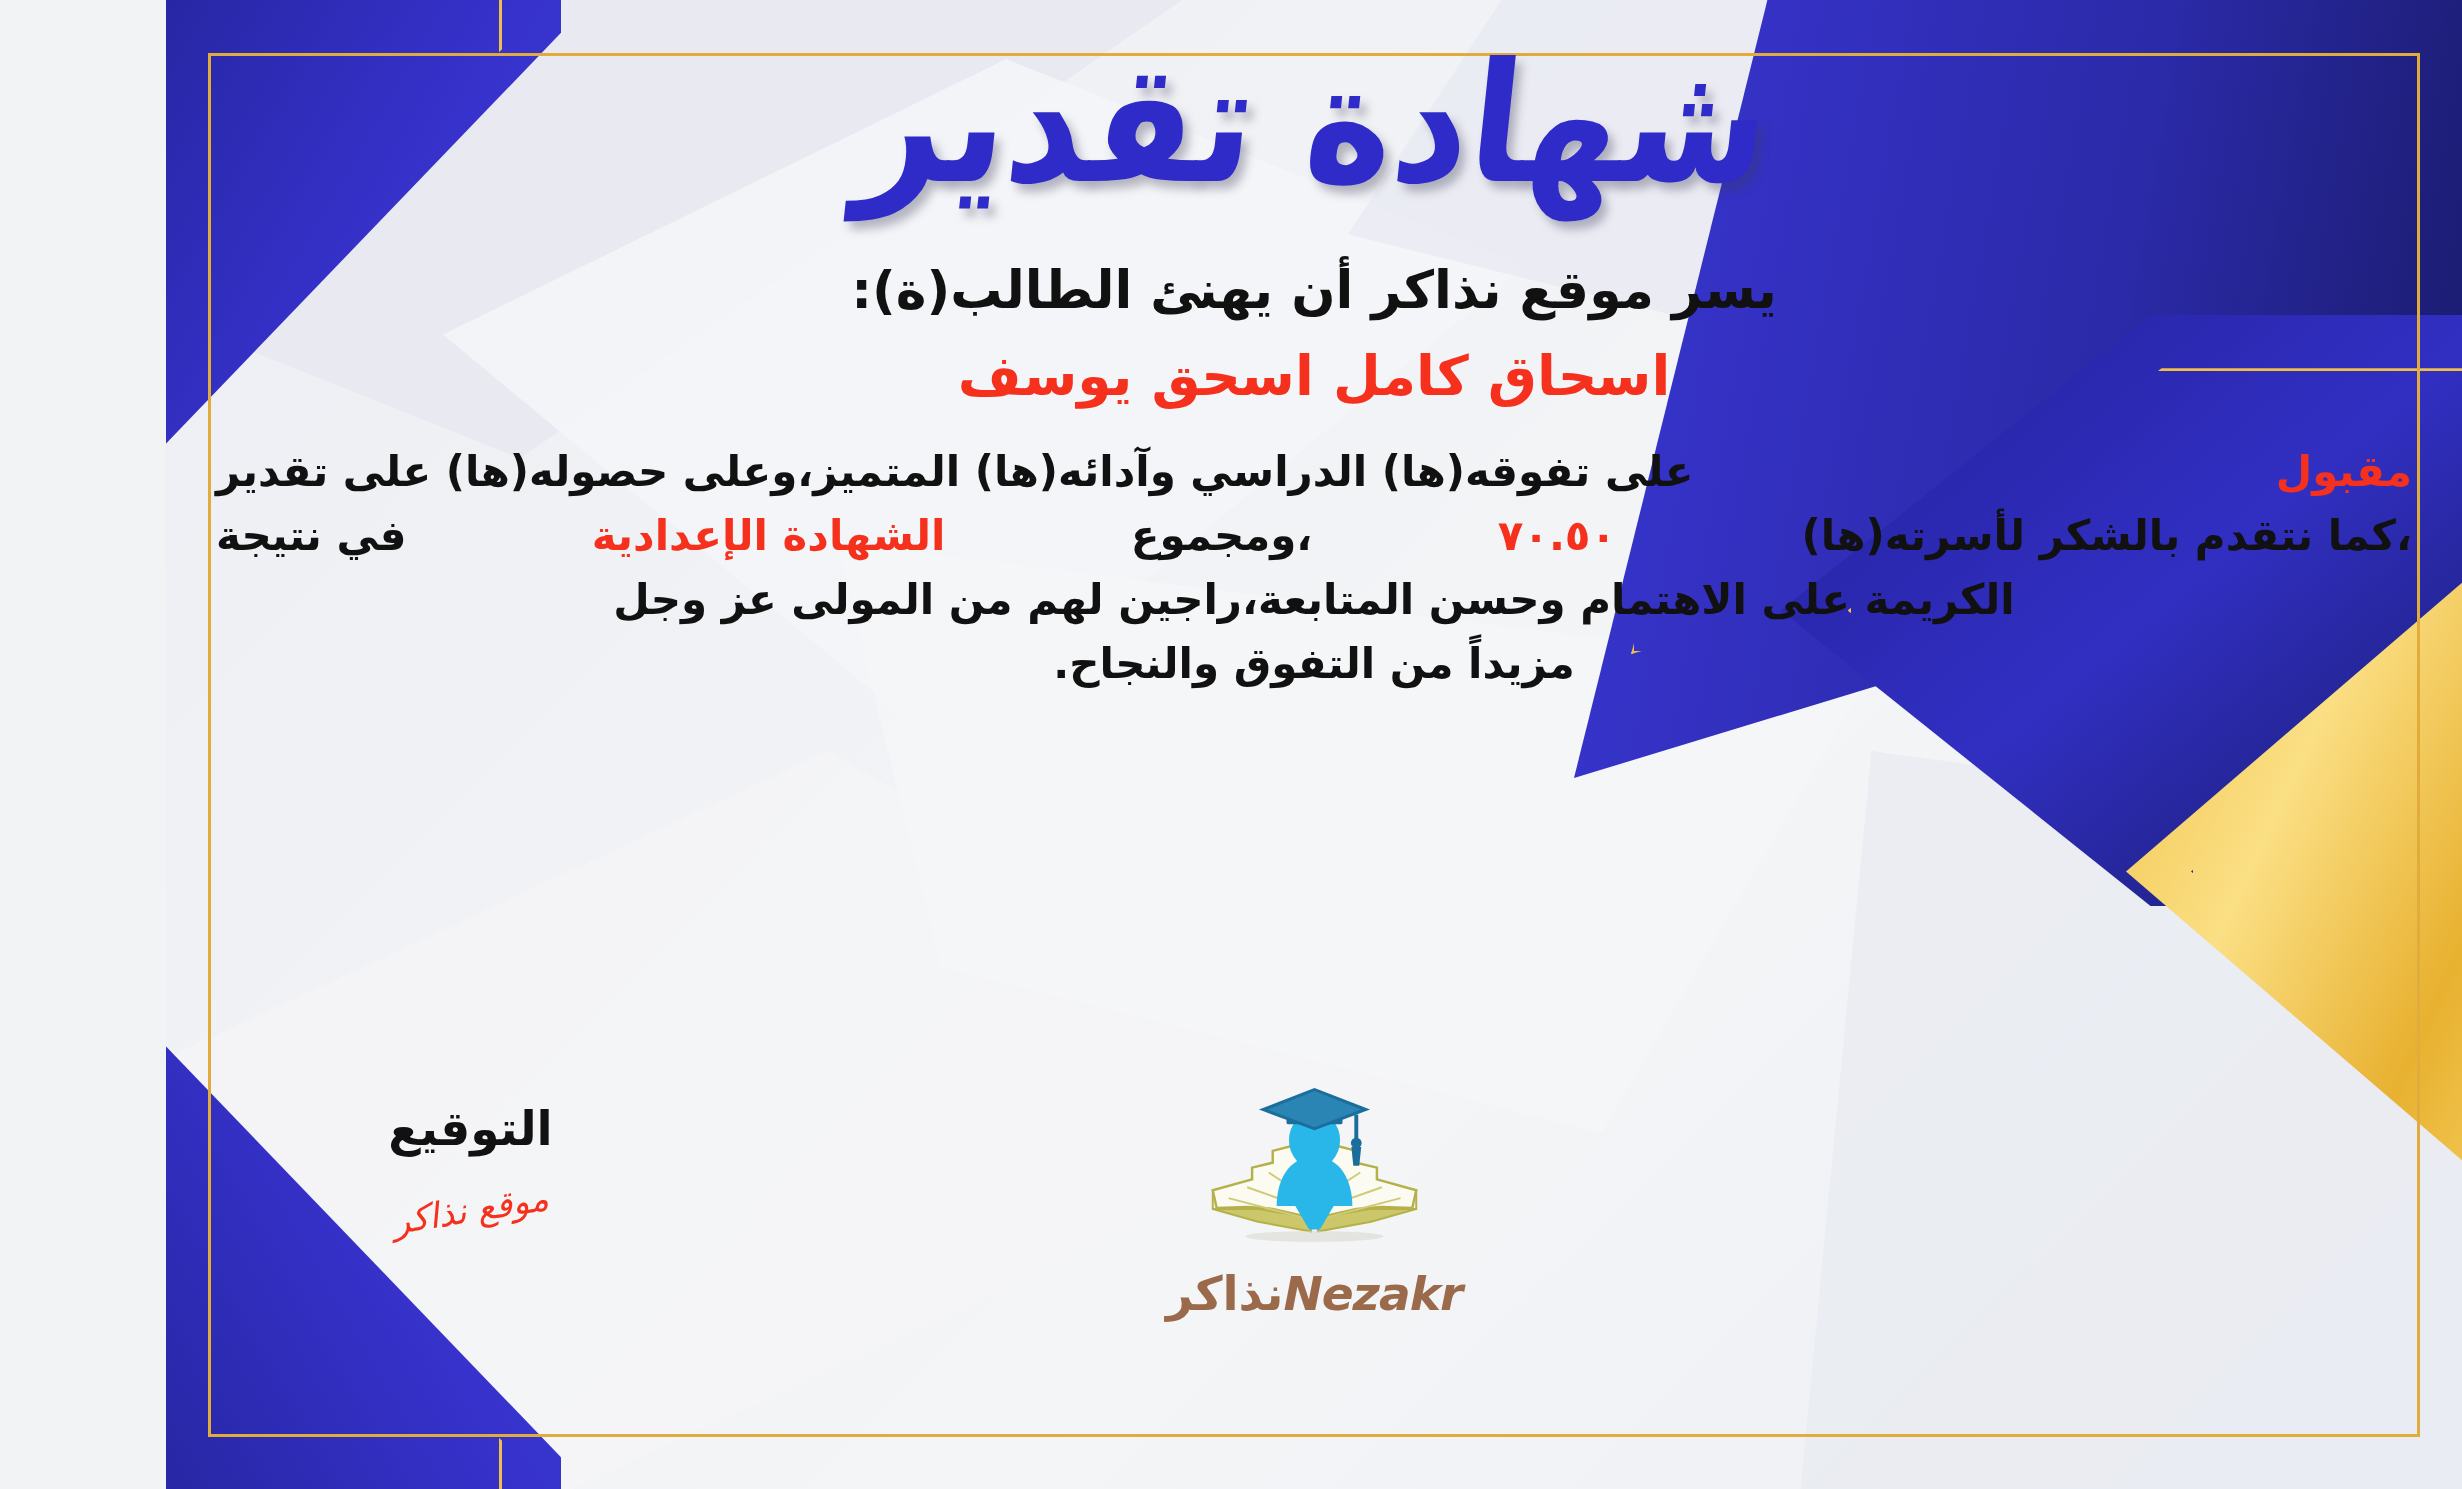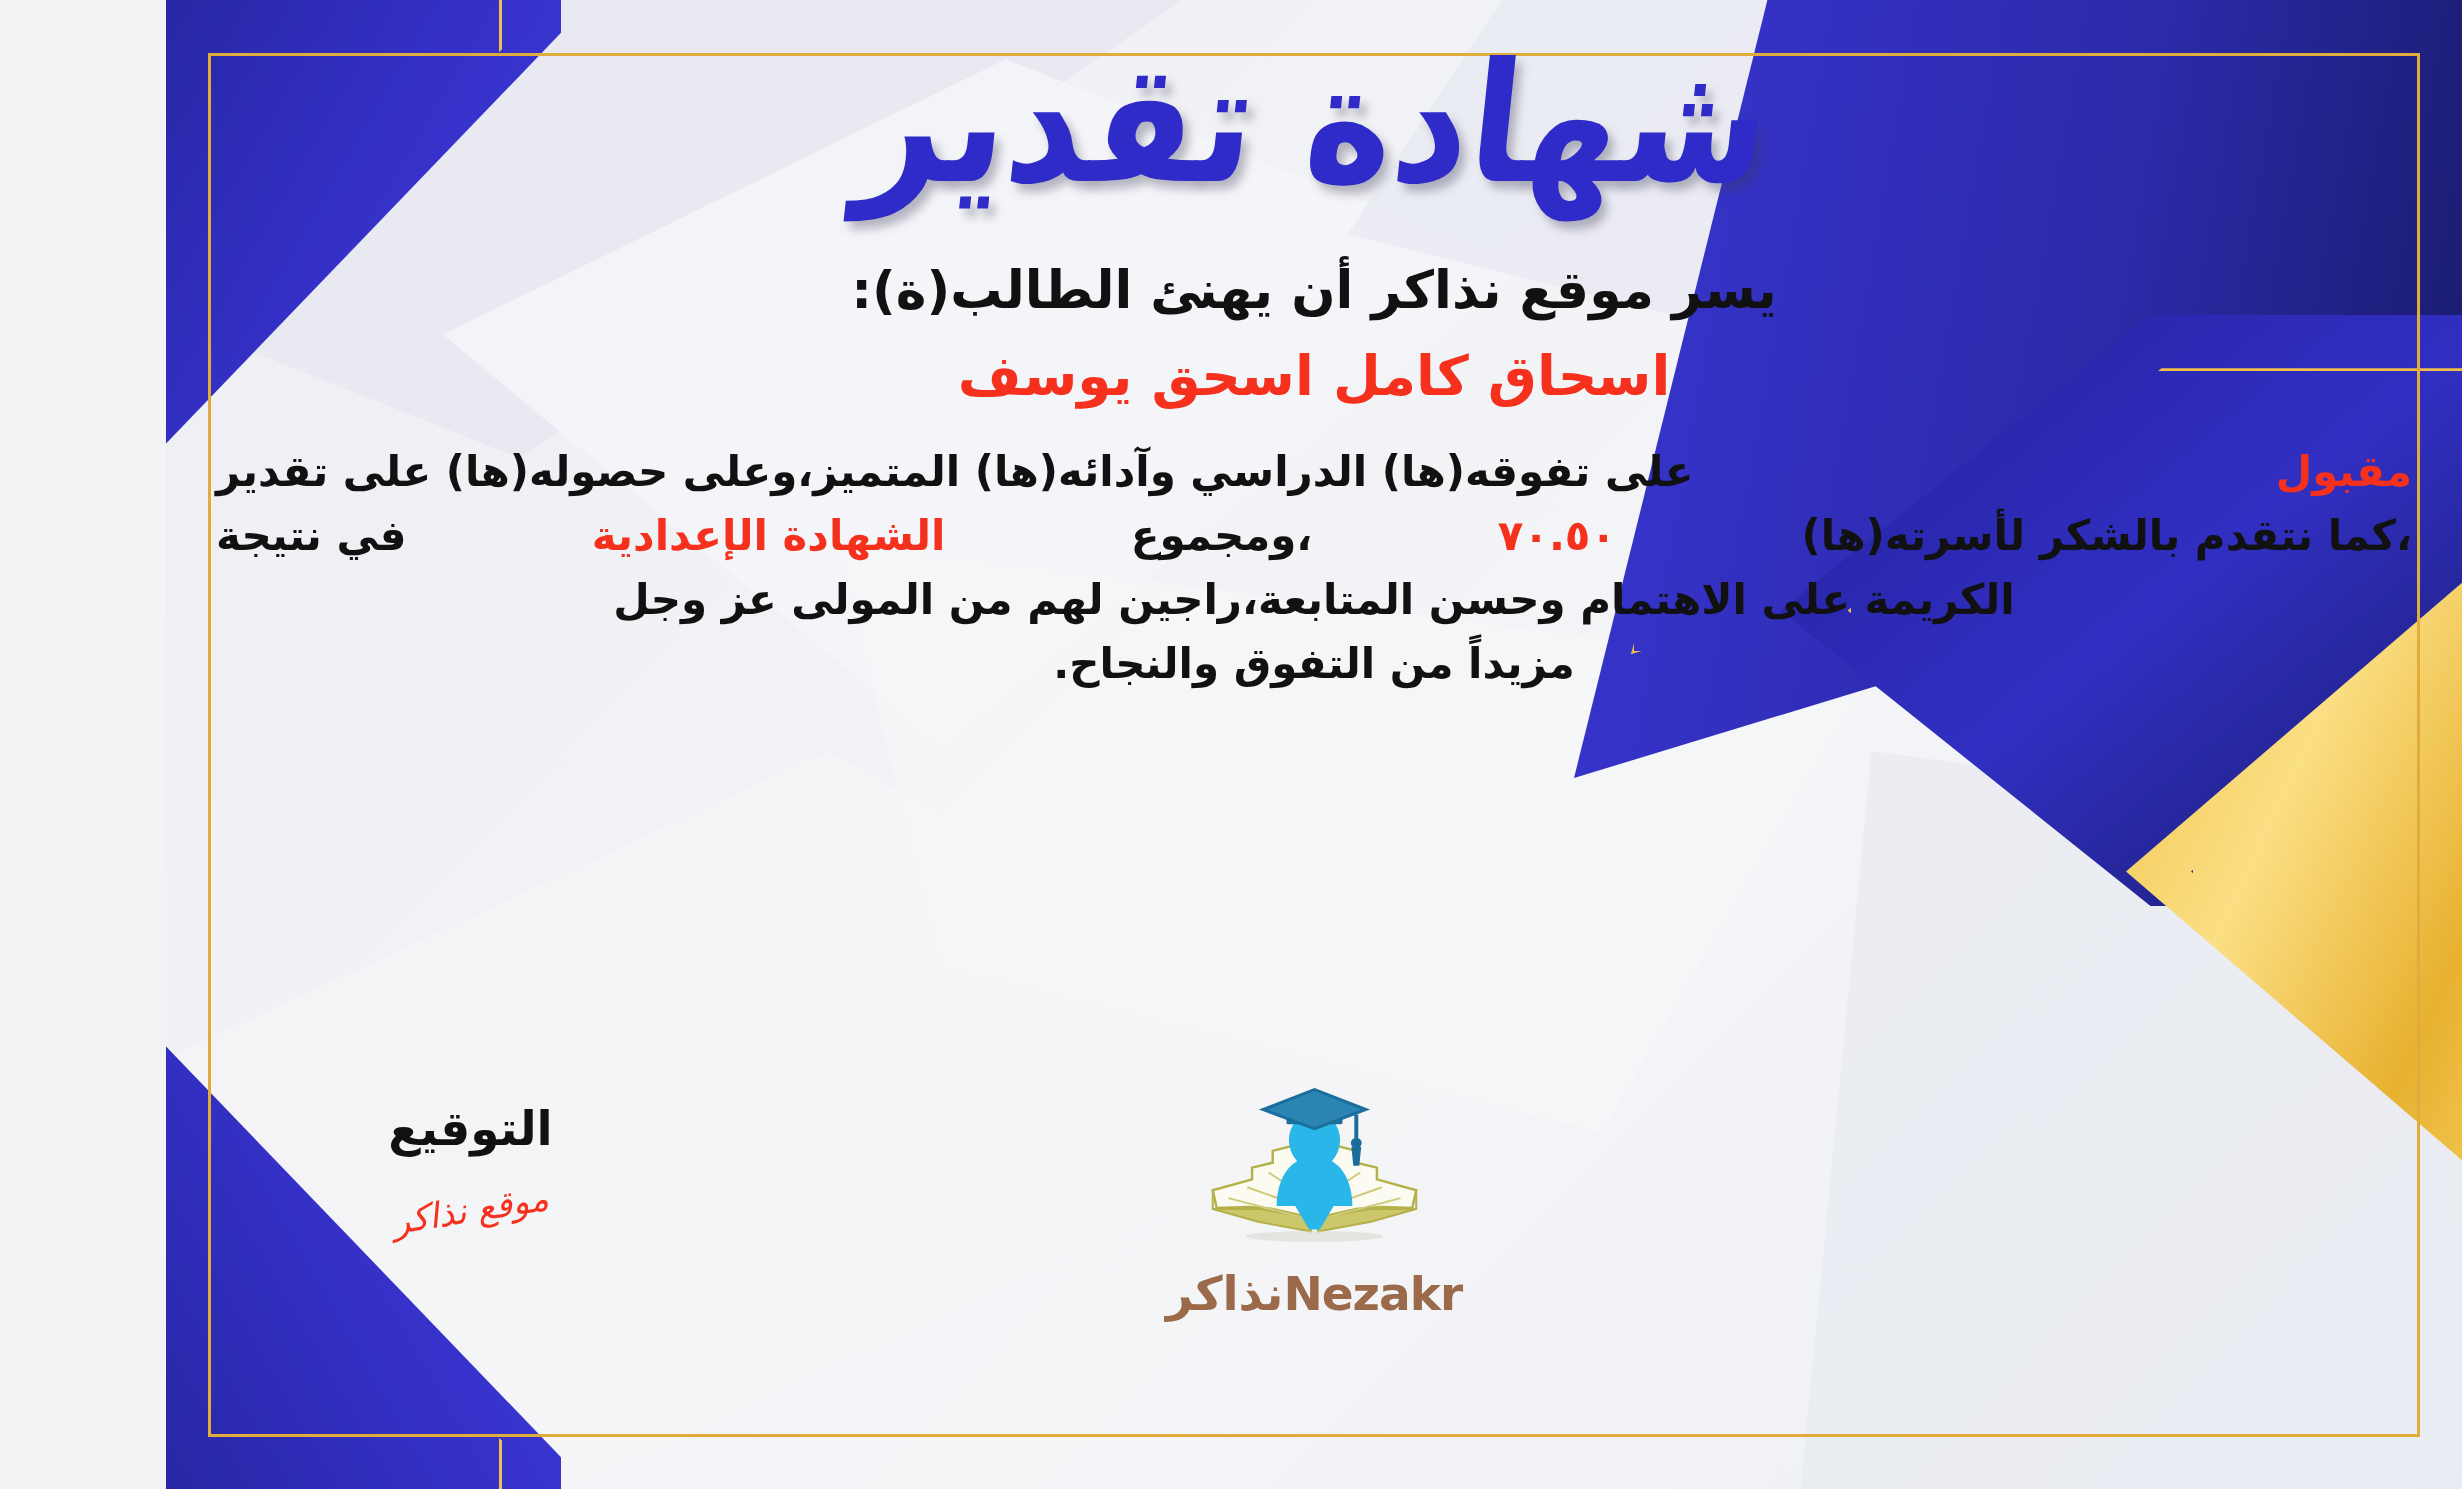--- a/index.html
+++ b/index.html
@@ -207,21 +207,21 @@
     position:absolute; left:50%; transform:translateX(-50%);
     top:0; width:374px; text-align:center;
   }
   .logo svg{ display:block; margin:0 auto; }
   .logo-word{
     margin-top:3px;
     font-size:47px; font-weight:700;
     color:#9b6a4a; direction:rtl;
     letter-spacing:-1px;
   }
-  .logo-word .latin{ }
+  .logo-word .latin{ font-style:italic; }
 </style>
 </head>
 <body>
 
 <div class="certificate">
 
   <div class="poly poly-a"></div>
   <div class="poly poly-b"></div>
   <div class="poly poly-c"></div>
   <div class="poly poly-d"></div>

